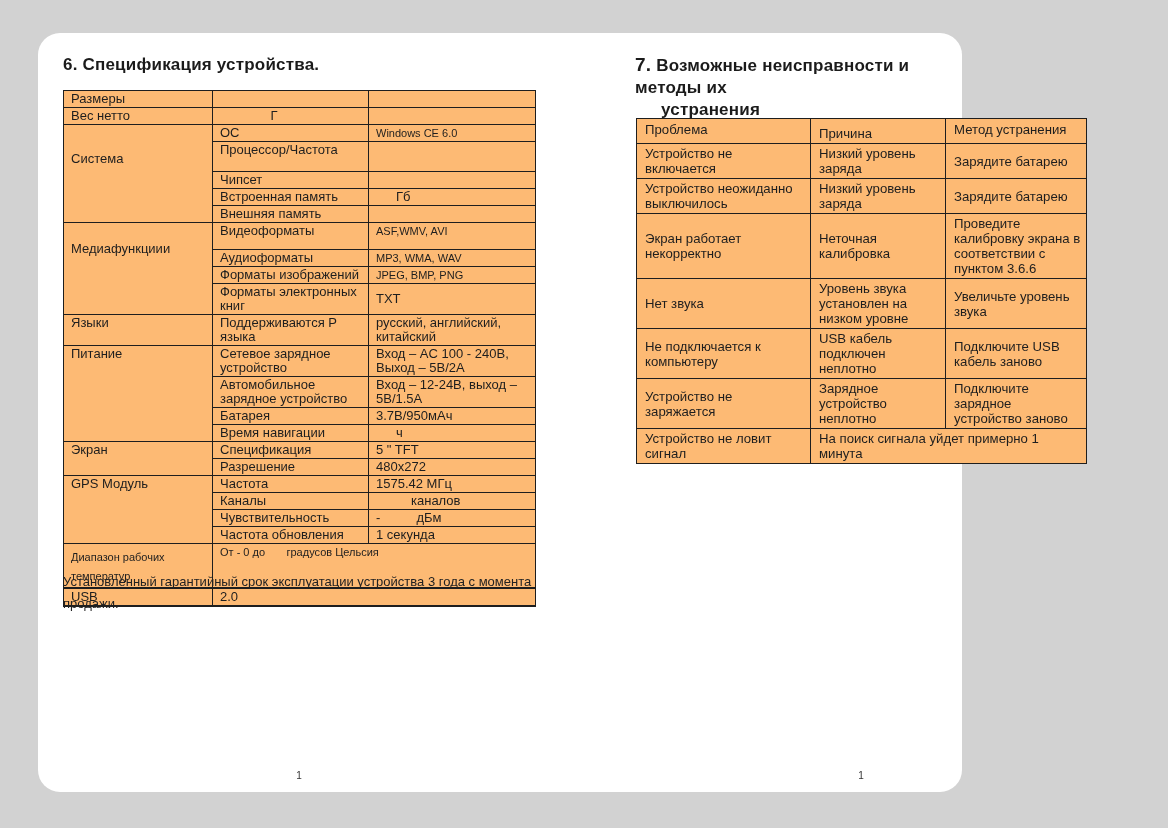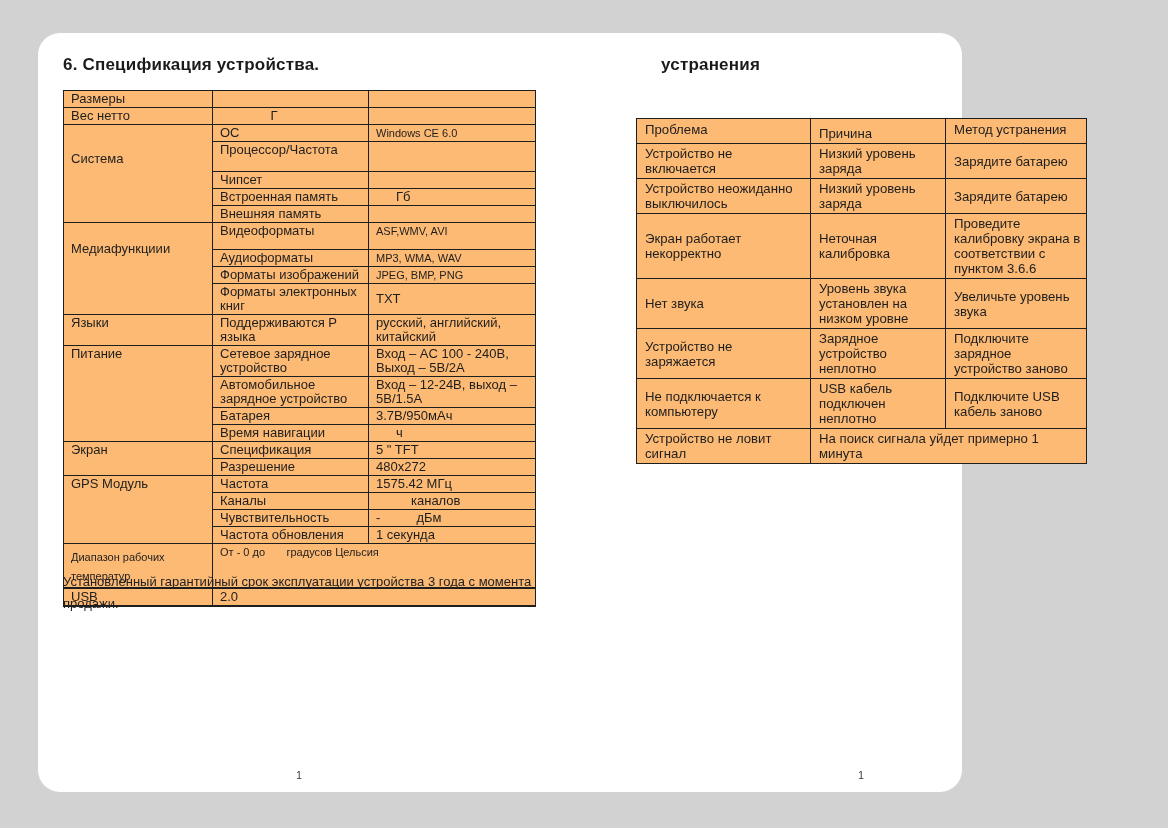--- a/index.html
+++ b/index.html
@@ -59,20 +59,21 @@
   #pgnum-right{left:598px;width:450px;}
 </style>
 </head>
 <body>
 
 <div class="sheet">
 
   <div class="title" id="left-title">6. Спецификация устройства.</div>
 
   <div class="title" id="right-title">
+    <div><span class="num">7.</span><span> Возможные неисправности и методы их</span></div>
     <div class="line2">устранения</div>
   </div>
 
   <table id="spec-table" style="width: 472px;">
       <colgroup>
         <col style="width: 149px;">
         <col style="width: 156px;">
         <col style="width: 167px;">
       </colgroup>
       <tbody>
@@ -209,29 +210,29 @@
           <td>Экран работает некорректно</td>
           <td>Неточная калибровка</td>
           <td>Проведите калибровку экрана в соответствии с пунктом 3.6.6</td>
         </tr>
         <tr style="height: 45px;">
           <td>Нет звука</td>
           <td>Уровень звука установлен на низком уровне</td>
           <td>Увеличьте уровень звука</td>
         </tr>
         <tr style="height: 48px;">
+          <td>Не подключается к компьютеру</td>
+          <td>USB кабель подключен неплотно</td>
+          <td>Подключите USB кабель заново</td>
+        </tr>
+        <tr style="height: 48px;">
           <td>Устройство не заряжается</td>
           <td>Зарядное устройство неплотно</td>
           <td>Подключите зарядное устройство заново</td>
         </tr>
-        <tr style="height: 48px;">
-          <td>Не подключается к компьютеру</td>
-          <td>USB кабель подключен неплотно</td>
-          <td>Подключите USB кабель заново</td>
-        </tr>
         <tr style="height: 33px;">
           <td>Устройство не ловит сигнал</td>
           <td colspan="2">На поиск сигнала уйдет примерно 1 минута</td>
         </tr>
       </tbody>
     </table>
 
   <div class="warranty">Установленный гарантийный срок эксплуатации устройства 3 года с момента продажи.</div>
 
   <div class="pgnum" id="pgnum-left">1</div>

